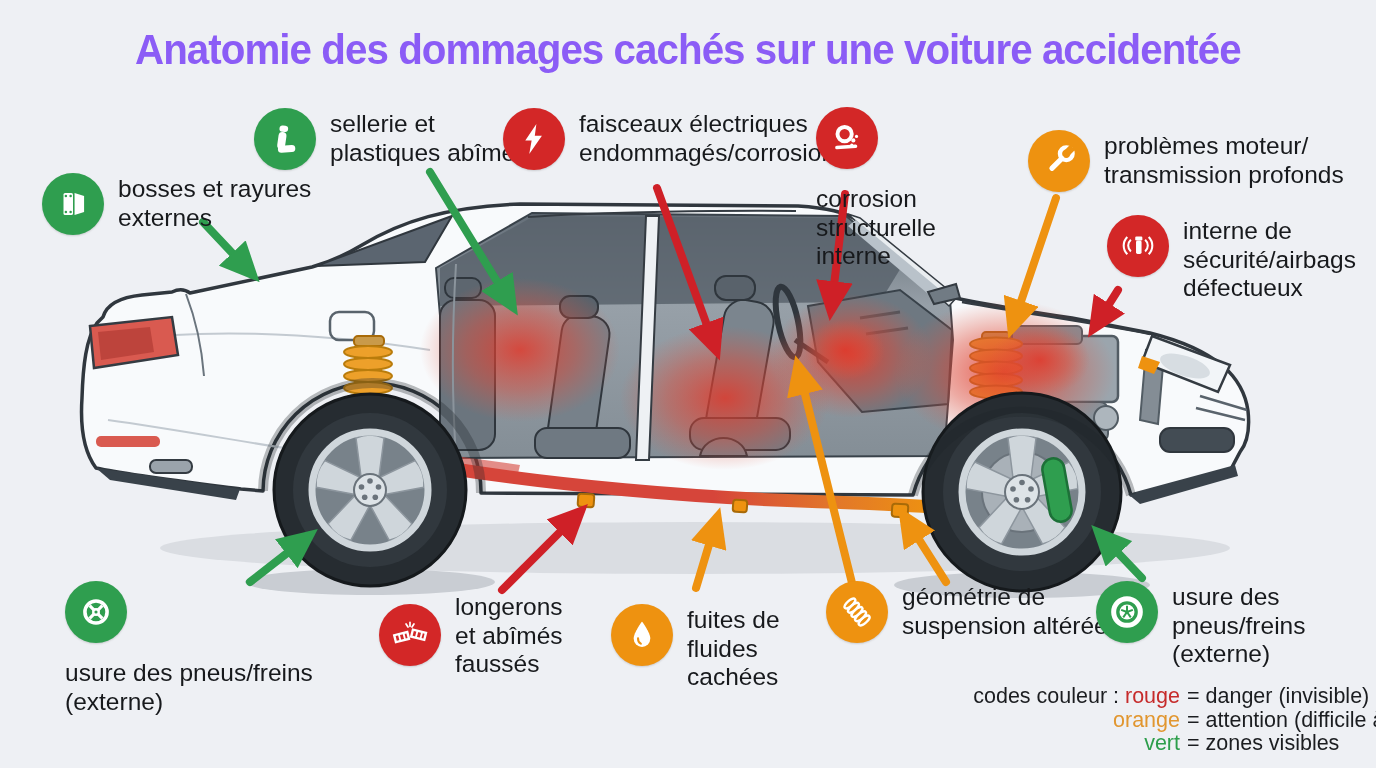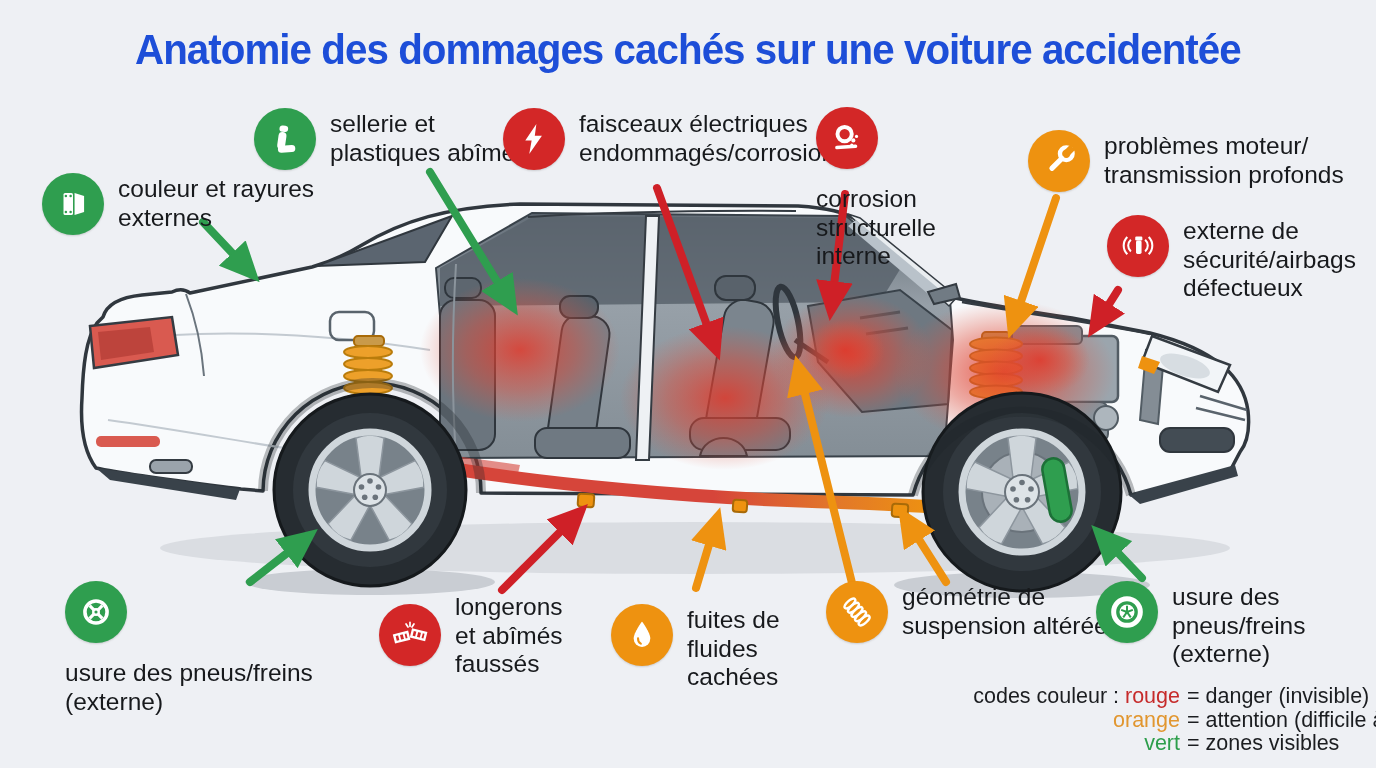--- a/index.html
+++ b/index.html
@@ -2,21 +2,21 @@
 <html><head>
 <meta charset="utf-8">
 <style>
   html,body{margin:0;padding:0;}
   .canvas{
     position:relative; width:1376px; height:768px; overflow:hidden;
     background:#eef0f4; font-family:"Liberation Sans", sans-serif; color:#17191c;
   }
   .title{
     position:absolute; left:0; top:26px; width:100%; text-align:center;
-    font-size:42px; font-weight:800; letter-spacing:-1px; color:#1d4ed8;
+    font-size:42px; font-weight:800; letter-spacing:-1px; color:#8b5cf6;
   }
   .title > span{display:inline-block; transform:scaleX(.96);}
   .car-layer{position:absolute; left:0; top:0; width:1376px; height:768px;}
   .callout{position:absolute; display:flex; gap:14px; align-items:flex-start;}
   .badge{
     width:62px; height:62px; border-radius:50%; flex:0 0 auto;
     display:flex; align-items:center; justify-content:center;
     box-shadow:0 1px 2px rgba(0,0,0,.15);
   }
   .badge.red{background:#d32727;}
@@ -261,21 +261,21 @@
       <svg width="38" height="38" viewBox="0 0 48 48">
         <rect x="12" y="10" width="12" height="28" rx="2" fill="#fff"></rect>
         <path d="M26 10 L38 14 V34 L26 38 Z" fill="#fff"></path>
         <circle cx="15" cy="14" r="1.6" fill="#2f9e4f"></circle>
           <circle cx="21" cy="14" r="1.6" fill="#2f9e4f"></circle>
         <circle cx="15" cy="34" r="1.6" fill="#2f9e4f"></circle>
           <circle cx="21" cy="34" r="1.6" fill="#2f9e4f"></circle>
       </svg>
     </div>
     <div class="txt">
-      <span>couleur et rayures</span>
+      <span>bosses et rayures</span>
         <span>externes</span>
     </div>
   </div>
 
   <div class="callout" style="left:254px; top:108px;">
     <div class="badge green">
       <svg width="38" height="38" viewBox="0 0 48 48">
         <rect x="17" y="7" width="11" height="8" rx="4" fill="#fff" transform="rotate(8 22 11)"></rect>
         <rect x="15" y="15" width="10" height="22" rx="5" fill="#fff" transform="rotate(8 20 26)"></rect>
         <rect x="15" y="32" width="22" height="9" rx="4.5" fill="#fff" transform="rotate(-4 26 36)"></rect>
@@ -335,21 +335,21 @@
   <div class="callout" style="left:1107px; top:215px;">
     <div class="badge red">
       <svg width="38" height="38" viewBox="0 0 48 48">
         <rect x="20.5" y="12" width="9" height="5" rx="1.5" fill="#fff"></rect>
         <rect x="21.5" y="17" width="7" height="17" rx="2" fill="#fff"></rect>
         <path d="M15 16 a10 10 0 0 0 0 15 M10.5 12.5 a15.5 15.5 0 0 0 0 22" fill="none" stroke="#fff" stroke-width="2.6"></path>
         <path d="M33 16 a10 10 0 0 1 0 15 M37.5 12.5 a15.5 15.5 0 0 1 0 22" fill="none" stroke="#fff" stroke-width="2.6"></path>
       </svg>
     </div>
     <div class="txt">
-      <span>externe de</span>
+      <span>interne de</span>
         <span>sécurité/airbags</span>
         <span>défectueux</span>
     </div>
   </div>
 
   <div class="callout" style="left:65px; top:581px;flex-direction:column;">
     <div class="badge green">
       <svg width="38" height="38" viewBox="0 0 48 48">
         <circle cx="24" cy="24" r="14" fill="none" stroke="#fff" stroke-width="4.5"></circle>
         <line x1="16" y1="16" x2="32" y2="32" stroke="#fff" stroke-width="4"></line>

